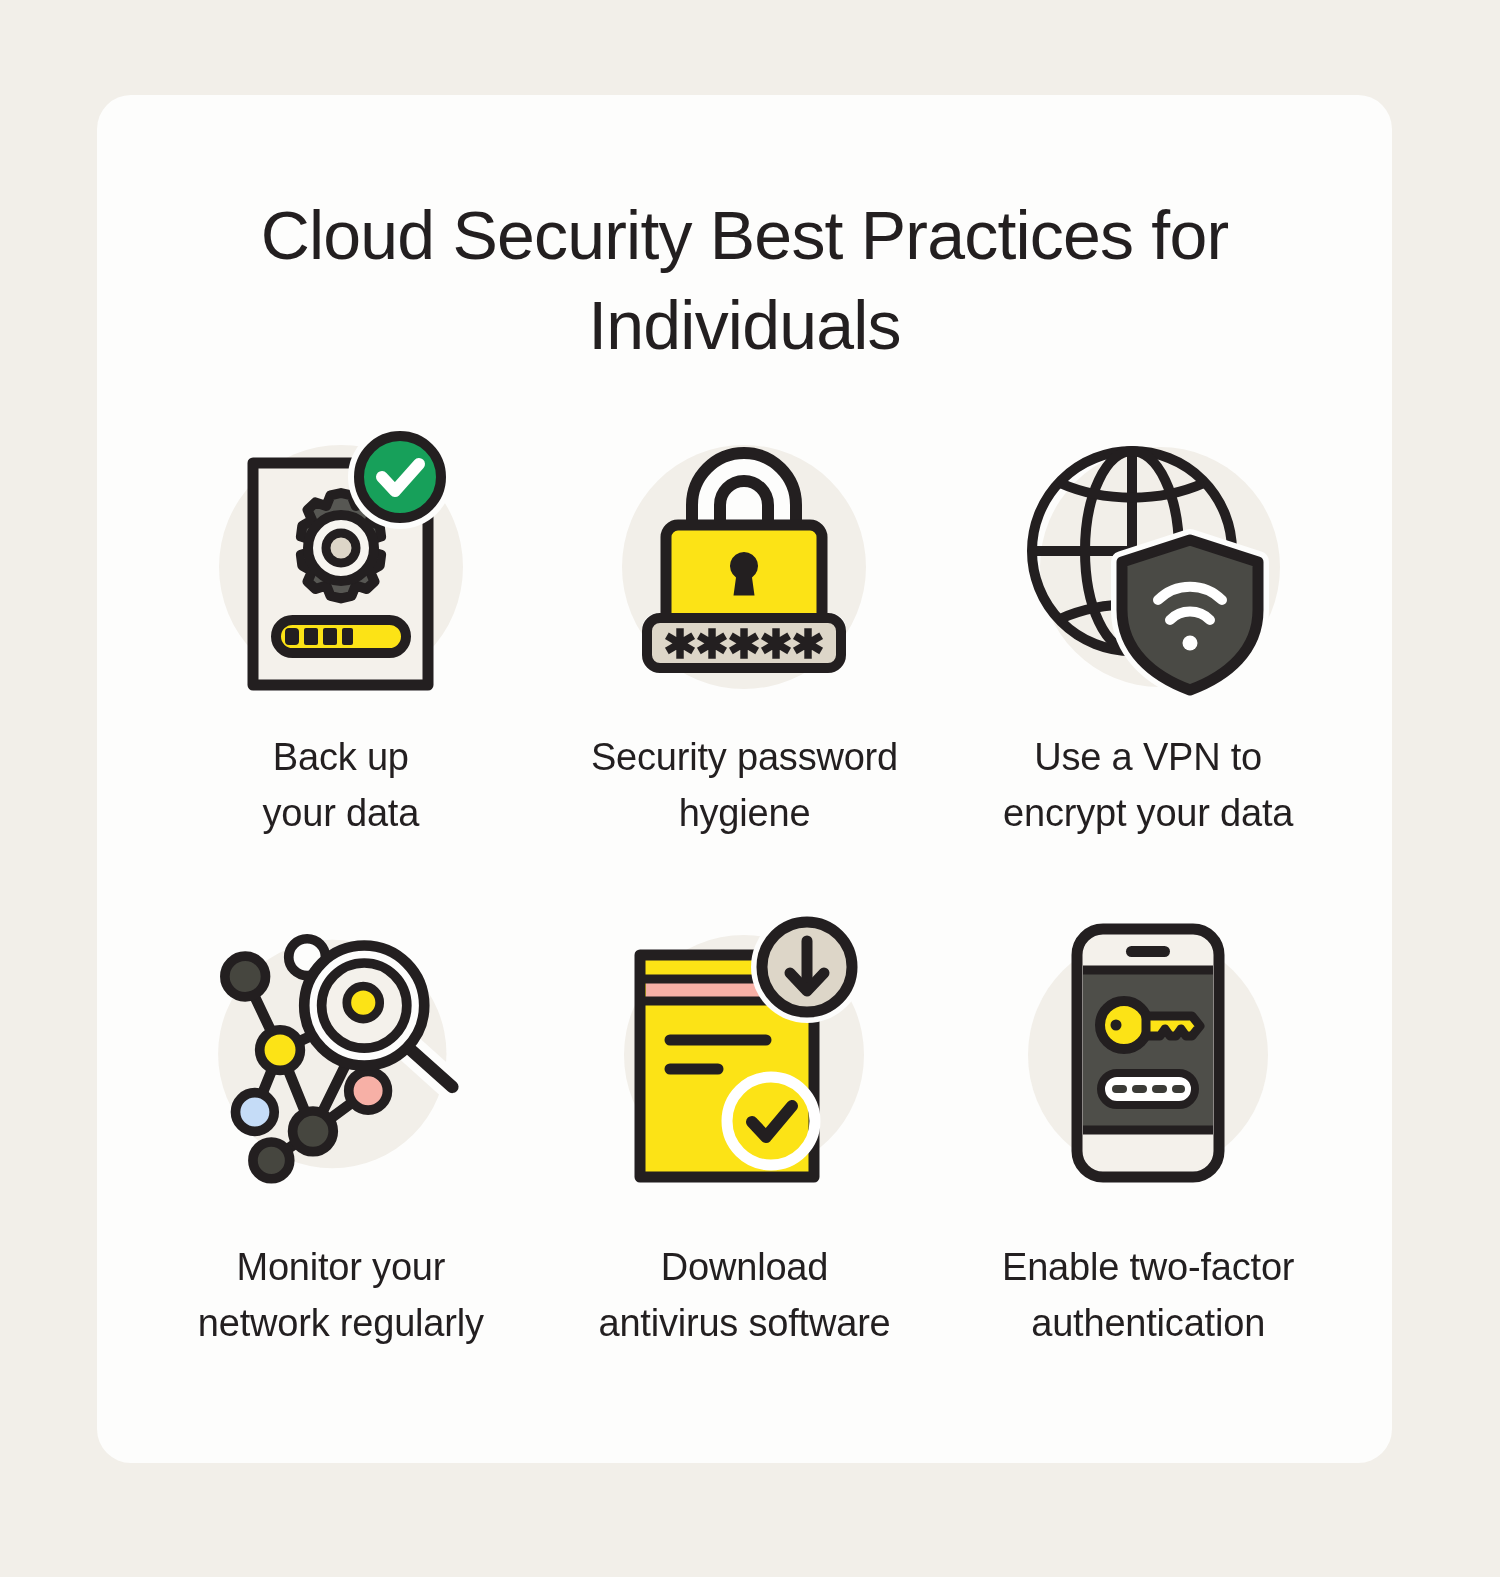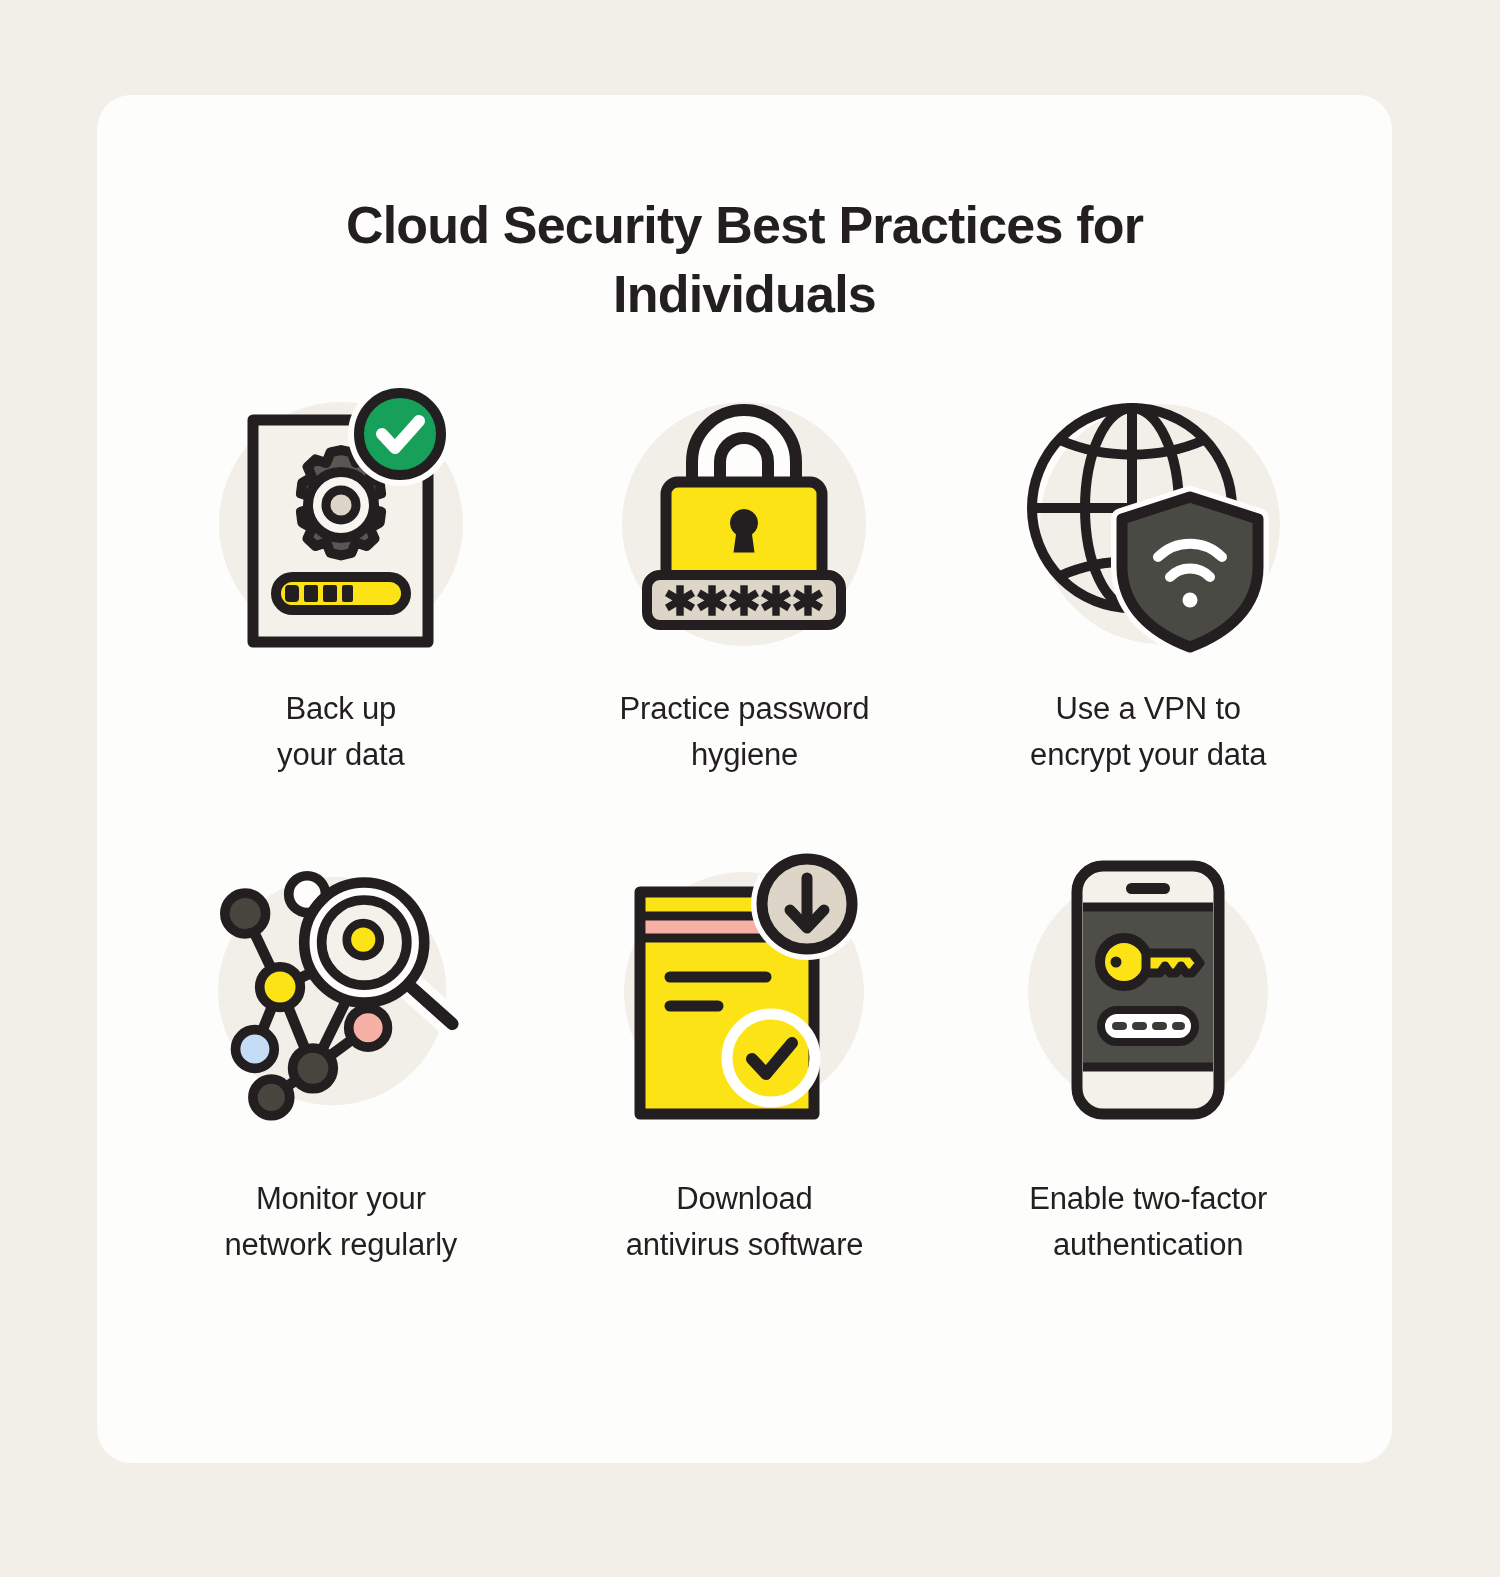--- a/index.html
+++ b/index.html
@@ -31,22 +31,22 @@
     background: #fdfdfc;
     border-radius: 34px;
     box-sizing: border-box;
     padding: 0;
   }
   .title {
     margin: 0;
     padding: 96px 120px 0 120px;
     text-align: center;
     font-family: "Liberation Sans", sans-serif;
-    font-weight: 700;
-    font-size: 52px;
+    font-weight: 400;
+    font-size: 68px;
     line-height: 1.32;
     letter-spacing: -0.8px;
     color: #231f20;
   }
   .grid {
     margin: 0;
     padding: 44px 42px 0 42px;
     display: grid;
     grid-template-columns: repeat(3, 1fr);
     grid-template-rows: auto auto;
@@ -63,21 +63,21 @@
     display: flex;
     align-items: center;
     justify-content: center;
     position: relative;
   }
   .caption {
     margin-top: 14px;
     text-align: center;
     font-family: "Liberation Sans", sans-serif;
     font-weight: 400;
-    font-size: 31px;
+    font-size: 38px;
     line-height: 1.48;
     color: #231f20;
     white-space: pre-line;
     letter-spacing: -0.2px;
   }
   .row2 .icon-wrap { height: 310px; }
   .row2 .caption { margin-top: 32px; }
   svg { display: block; }
 </style>
 </head>
@@ -128,21 +128,21 @@
             <rect x="53" y="203" width="194" height="50" rx="13" fill="#ddd6c8" stroke="#231f20" stroke-width="10"></rect>
             <g fill="#231f20" font-family="'Liberation Sans', sans-serif" font-size="40" font-weight="700" text-anchor="middle">
               <text x="86" y="243">✱</text>
               <text x="118" y="243">✱</text>
               <text x="150" y="243">✱</text>
               <text x="182" y="243">✱</text>
               <text x="214" y="243">✱</text>
             </g>
           </svg>
         </div>
-        <div class="caption">Practice password
+        <div class="caption">Security password
 hygiene</div>
       </div>
 
       <div class="cell">
         <div class="icon-wrap">
           <svg width="300" height="300" viewBox="0 0 300 300">
             <circle cx="162" cy="152" r="120" fill="#f2efe9"></circle>
             <g fill="none" stroke="#231f20" stroke-width="10">
               <circle cx="134" cy="136" r="100"></circle>
               <line x1="34" y1="136" x2="234" y2="136"></line>

